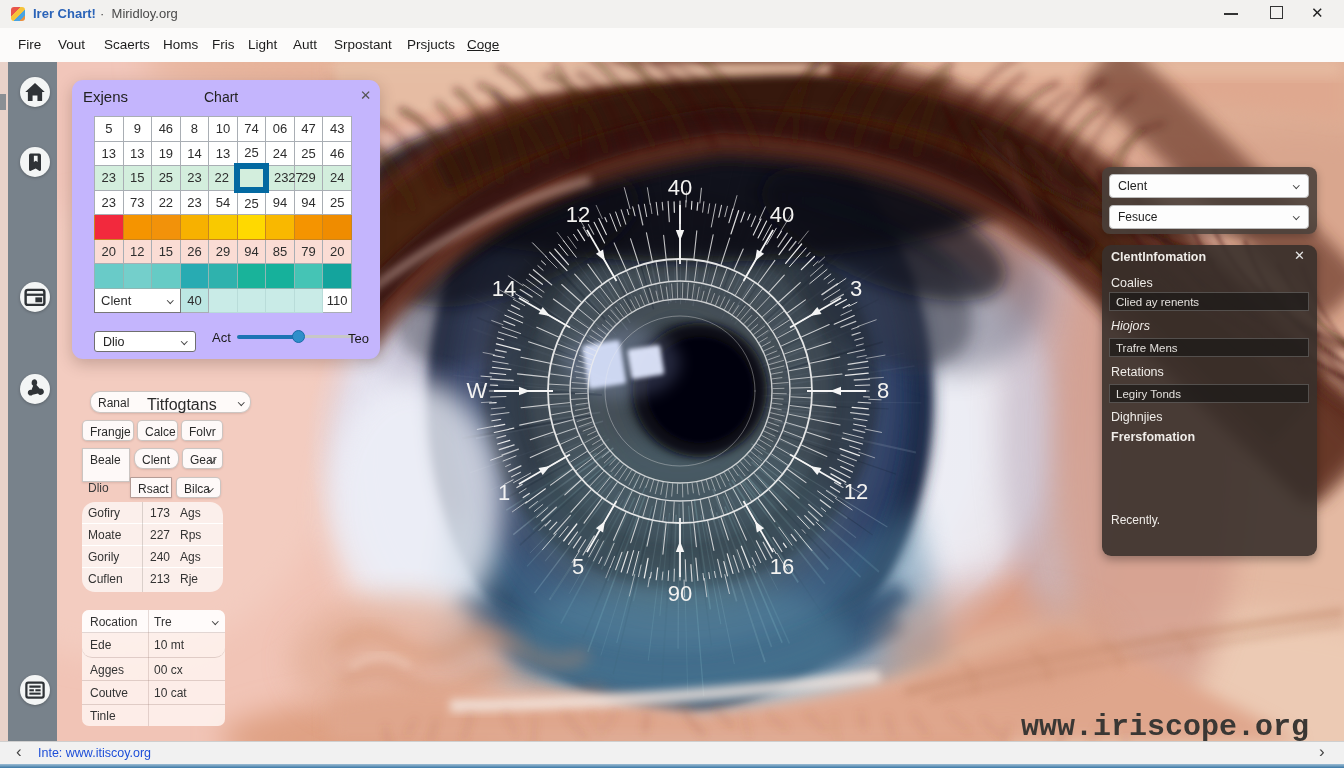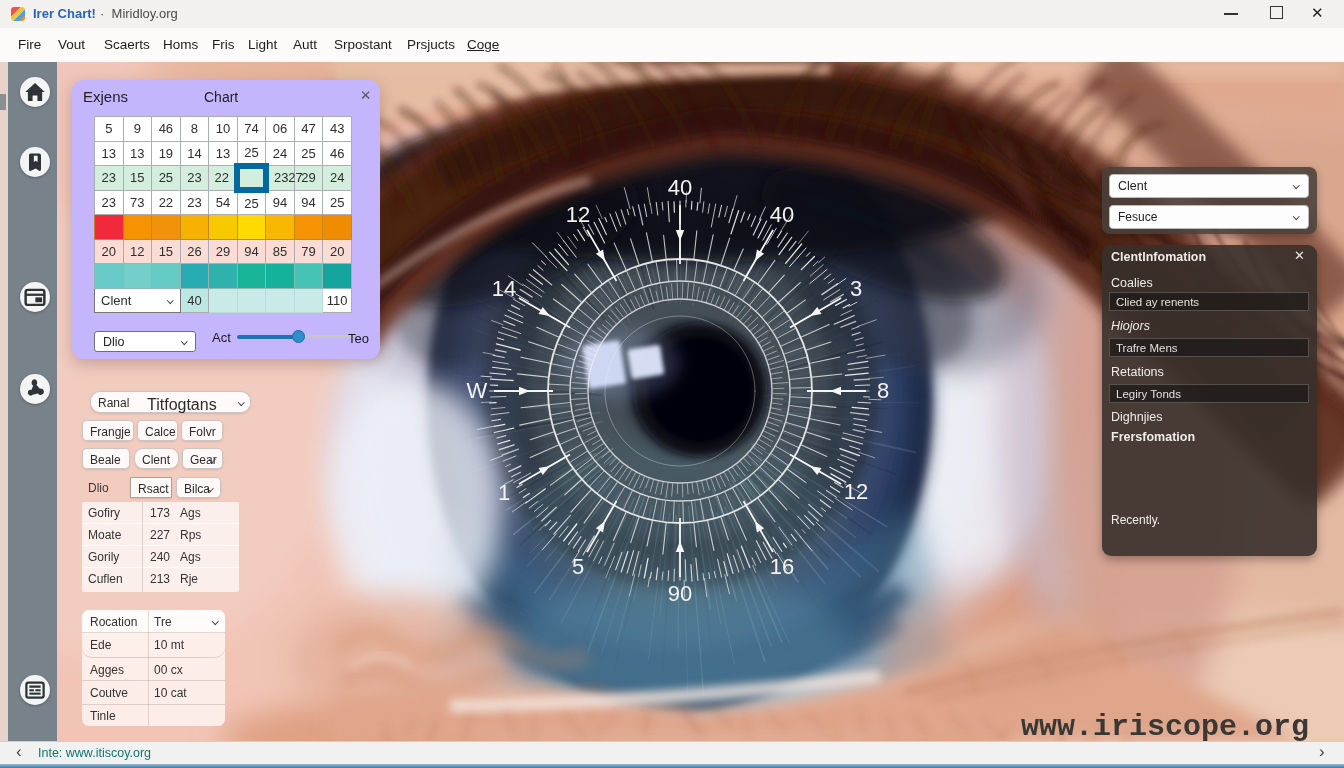--- a/index.html
+++ b/index.html
@@ -1088,39 +1088,39 @@
     </div>
     <div class="abs" style="left:82px;top:420px;width:52px;height:21px;background:rgba(255,255,255,.88);border:1px solid rgba(110,100,95,.35);border-radius:5px;box-shadow:0 1px 2px rgba(90,50,40,.15);">
       <span class="abs" style="left:7px;top:4px;font-size:12px;color:#2b2b2b;">Frangje</span>
     </div>
     <div class="abs" style="left:137px;top:420px;width:41px;height:21px;background:rgba(255,255,255,.88);border:1px solid rgba(110,100,95,.35);border-radius:5px;box-shadow:0 1px 2px rgba(90,50,40,.15);">
       <span class="abs" style="left:7px;top:4px;font-size:12px;color:#2b2b2b;">Calce</span>
     </div>
     <div class="abs" style="left:181px;top:420px;width:42px;height:21px;background:rgba(255,255,255,.88);border:1px solid rgba(110,100,95,.35);border-radius:5px;box-shadow:0 1px 2px rgba(90,50,40,.15);">
       <span class="abs" style="left:7px;top:4px;font-size:12px;color:#2b2b2b;">Folvr</span>
     </div>
-    <div class="abs" style="left:82px;top:448px;width:48px;height:21px;background:rgba(255,255,255,.88);border:1px solid rgba(110,100,95,.35);border-radius:5px;box-shadow:0 1px 2px rgba(90,50,40,.15);text-decoration:underline;">
+    <div class="abs" style="left:82px;top:448px;width:48px;height:34px;background:rgba(255,255,255,.88);border:1px solid rgba(110,100,95,.35);border-radius:0;box-shadow:0 1px 2px rgba(90,50,40,.15);text-decoration:underline;">
       <span class="abs" style="left:7px;top:4px;font-size:12px;color:#2b2b2b;">Beale</span>
     </div>
     <div class="abs" style="left:134px;top:448px;width:45px;height:21px;background:rgba(255,255,255,.88);border:1px solid rgba(110,100,95,.35);border-radius:9px;box-shadow:0 1px 2px rgba(90,50,40,.15);">
       <span class="abs" style="left:7px;top:4px;font-size:12px;color:#2b2b2b;">Clent</span>
     </div>
     <div class="abs" style="left:182px;top:448px;width:41px;height:21px;background:rgba(255,255,255,.88);border:1px solid rgba(110,100,95,.35);border-radius:5px;box-shadow:0 1px 2px rgba(90,50,40,.15);">
       <span class="abs" style="left:7px;top:4px;font-size:12px;color:#2b2b2b;">Gear</span>
       <span class="chev" style="position:absolute;right:8px;top:8px;"></span>
     </div>
     <span class="abs" style="left:88px;top:481px;font-size:12px;color:#3a3a3a;">Dlio</span>
     <div class="abs" style="left:130px;top:477px;width:42px;height:21px;background:rgba(255,255,255,.88);border:1px solid rgba(120,80,70,.55);border-radius:1px;box-shadow:0 1px 2px rgba(90,50,40,.15);">
       <span class="abs" style="left:7px;top:4px;font-size:12px;color:#2b2b2b;">Rsact</span>
     </div>
     <div class="abs" style="left:176px;top:477px;width:45px;height:21px;background:rgba(255,255,255,.88);border:1px solid rgba(110,100,95,.35);border-radius:5px;box-shadow:0 1px 2px rgba(90,50,40,.15);">
       <span class="abs" style="left:7px;top:4px;font-size:12px;color:#2b2b2b;">Bilca</span>
       <span class="chev" style="position:absolute;right:8px;top:8px;"></span>
     </div>
-    <div class="abs" style="left:82px;top:502px;width:157px;height:90px;background:rgba(255,255,255,.68);border-radius:2px;overflow:hidden;">
+    <div class="abs" style="left:82px;top:502px;width:141px;height:90px;background:rgba(255,255,255,.68);border-radius:13px;overflow:hidden;">
       <div style="position:relative;height:22.1px;border-bottom:1.5px solid rgba(255,255,255,.95);font-size:12px;color:#333;">
         <span class="abs" style="left:6px;top:4px;">Gofiry</span>
         <span class="abs" style="left:68px;top:4px;">173</span>
         <span class="abs" style="left:98px;top:4px;">Ags</span>
       </div>
       <div style="position:relative;height:22.1px;border-bottom:1.5px solid rgba(255,255,255,.95);font-size:12px;color:#333;">
         <span class="abs" style="left:6px;top:4px;">Moate</span>
         <span class="abs" style="left:68px;top:4px;">227</span>
         <span class="abs" style="left:98px;top:4px;">Rps</span>
       </div>
@@ -1186,16 +1186,16 @@
  <div class="abs" style="left:7px;top:139px;width:200px;height:19px;background:rgba(30,27,25,.75);border:1px solid rgba(255,255,255,.22);">
    <span class="abs" style="left:6px;top:2.5px;font-size:11.5px;color:#e2dfdb;">Legiry Tonds</span>
       </div>
  <span class="abs" style="left:9px;top:165px;font-size:12.5px;">Dighnjies</span>
  <span class="abs" style="left:9px;top:185px;font-size:12.5px;font-weight:bold;">Frersfomation</span>
  <span class="abs" style="left:9px;top:268px;font-size:12px;">Recently.</span>
 </div>
 
 <div class="abs" style="left:0;top:741px;width:1344px;height:23px;background:#f1f1f1;border-top:1px solid #cfcfcf;">
  <span class="abs" style="left:16px;top:0px;font-size:17px;color:#444;">‹</span>
- <span class="abs" style="left:38px;top:4px;font-size:12.5px;color:#0f766e;">Inte: www.itiscoy.org</span>
+ <span class="abs" style="left:38px;top:4px;font-size:12.5px;color:#1d4ed8;">Inte: www.itiscoy.org</span>
  <span class="abs" style="left:1319px;top:0px;font-size:17px;color:#444;">›</span>
 </div>
 <div class="abs" style="left:0;top:764px;width:1344px;height:4px;background:linear-gradient(#9dbdd4,#3c78a6);"></div>
 </div>
 </body></html>

